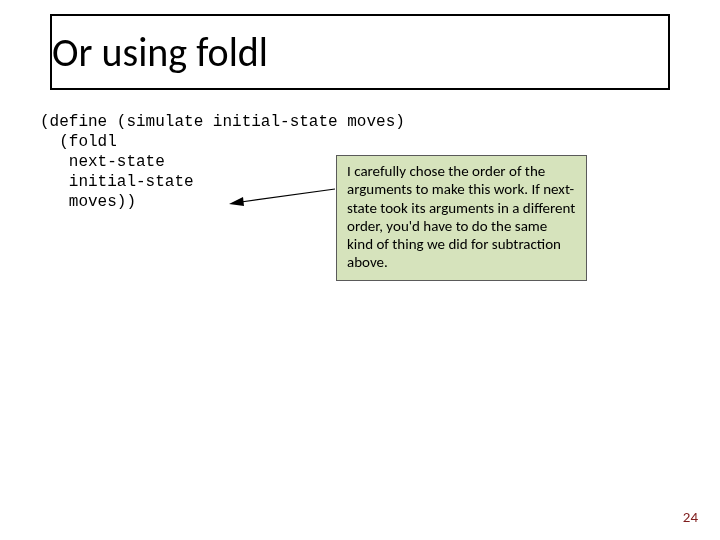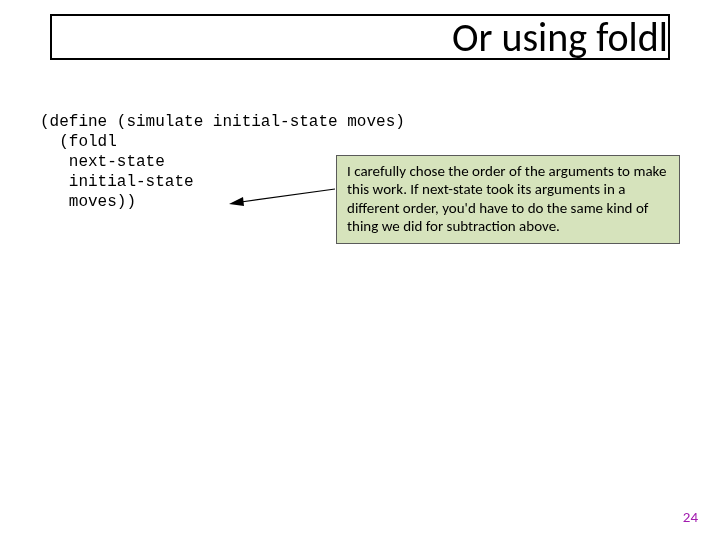--- a/index.html
+++ b/index.html
@@ -11,47 +11,47 @@
     font-family: Calibri, "Segoe UI", Arial, sans-serif;
     color: #000;
     position: relative;
     overflow: hidden;
   }
   .title-box {
     position: absolute;
     left: 50px;
     top: 14px;
     width: 620px;
-    height: 46px;
+    height: 76px;
     border: 2px solid #000;
     box-sizing: border-box;
     display: flex;
     align-items: center;
-    justify-content: flex-end;
+    justify-content: flex-start;
   }
   .title-text {
     font-size: 40px;
     font-weight: 400;
     color: #000;
   }
   .code-block {
     position: absolute;
     left: 40px;
     top: 112px;
     font-family: Consolas, "Courier New", monospace;
     font-size: 16px;
     line-height: 1.25;
     white-space: pre;
     color: #000;
   }
   .callout {
     position: absolute;
     left: 336px;
     top: 155px;
-    width: 344px;
+    width: 251px;
     background: #d6e3bc;
     border: 1px solid #5a5a5a;
     box-sizing: border-box;
     padding: 6px 10px 8px 10px;
     font-size: 15px;
     line-height: 1.22;
     color: #000;
   }
   .arrow-svg {
     position: absolute;
@@ -59,21 +59,21 @@
     top: 186px;
     width: 110px;
     height: 22px;
     pointer-events: none;
   }
   .page-number {
     position: absolute;
     right: 22px;
     bottom: 14px;
     font-size: 15px;
-    color: #a21caf;
+    color: #7f1d1d;
   }
 </style>
 </head>
 <body>
 
 <div class="title-box">
   <span class="title-text">Or using foldl</span>
 </div>
 
 <div class="code-block">(define (simulate initial-state moves)

